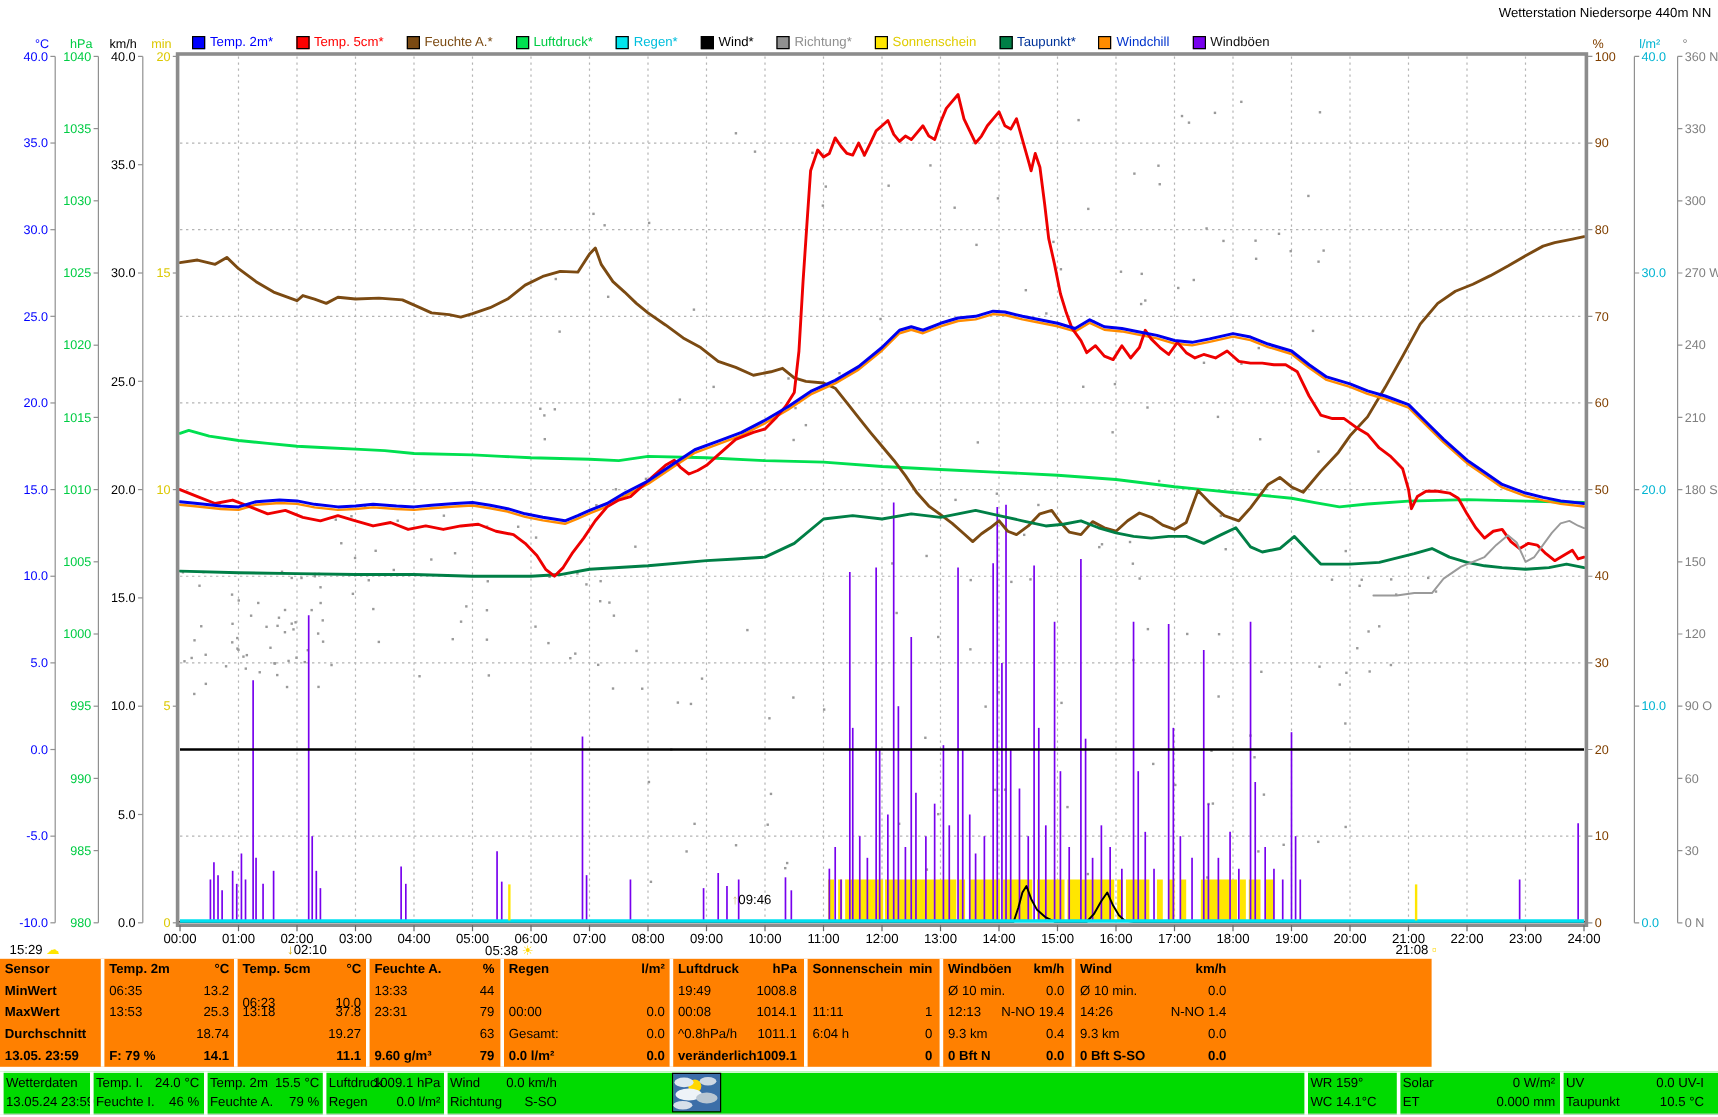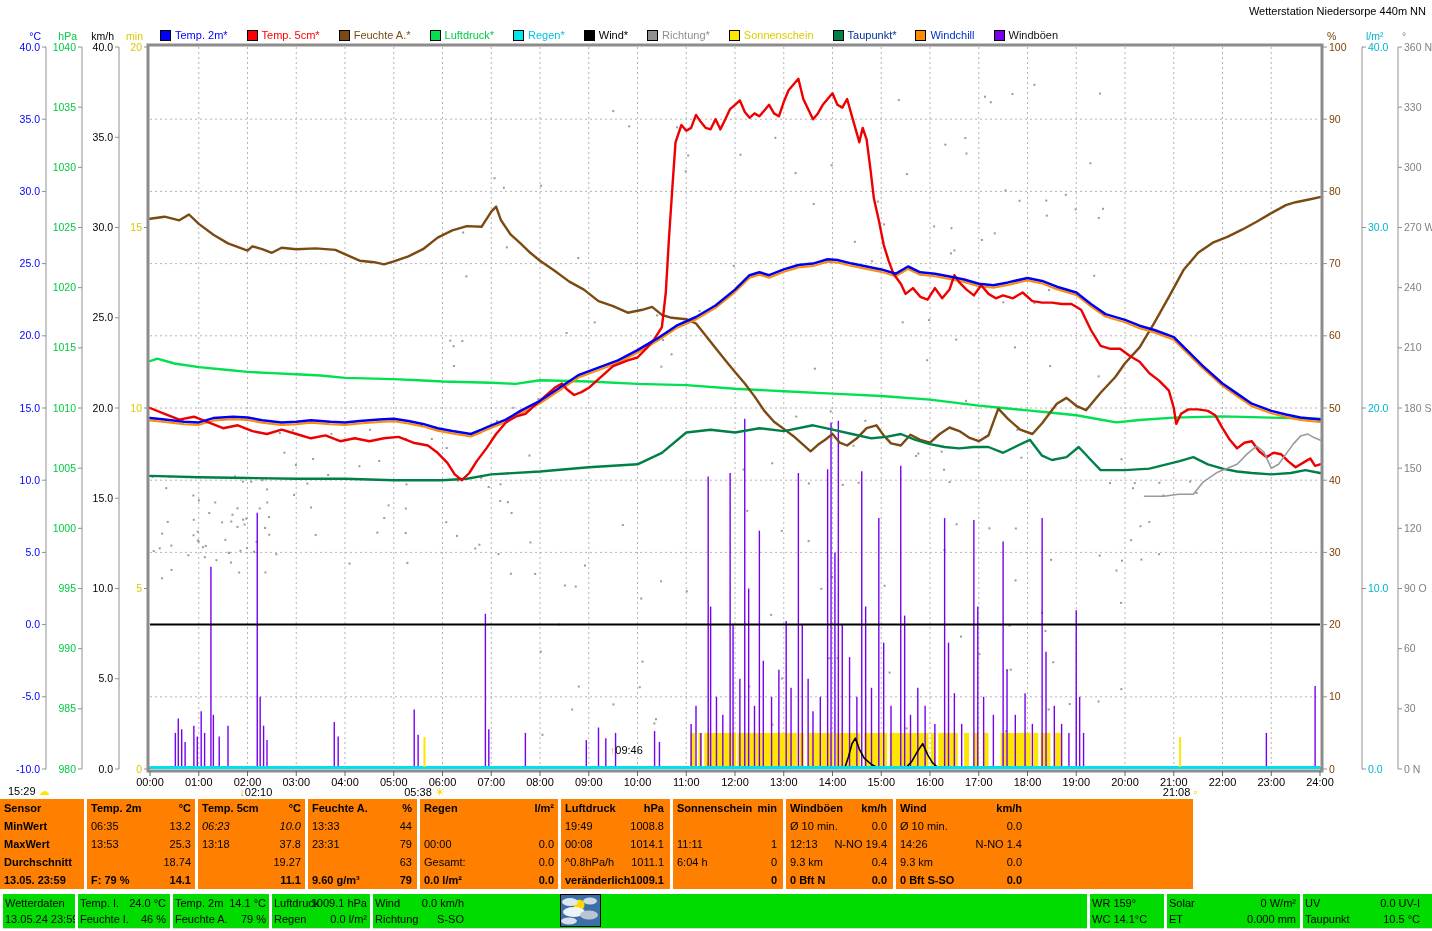--- a/index.html
+++ b/index.html
@@ -783,21 +783,21 @@
         <div class="srow" style="top: 72px;">
           <span class="lv bold">F: 79 %</span>
           <span class="rv bold">14.1</span>
         </div>
       </div>
       <div class="scol" style="left: 195px; width: 107px; border-left: 3px solid rgb(255, 255, 255);">
         <div class="srow" style="top: 0px;">
           <span class="lv bold">Temp. 5cm</span>
           <span class="rv bold">°C</span>
         </div>
-        <div class="srow" style="top: 18px; font-style: italic;">
+        <div class="srow" style="top: 28px;">
           <span class="lv">06:23</span>
           <span class="rv">10.0</span>
         </div>
         <div class="srow" style="top: 36px;">
           <span class="lv">13:18</span>
           <span class="rv">37.8</span>
         </div>
         <div class="srow" style="top: 54px;">
           <span class="lv"></span>
           <span class="rv">19.27</span>
@@ -962,21 +962,21 @@
         </div>
         <div class="sbline" style="top: 16px;">
           <span style="position: absolute; left: 0px;">Feuchte I.</span>
           <span style="position: absolute; right: 0px;">46 %</span>
         </div>
       </div>
       <div class="sbsep" style="left: 170px;"></div>
       <div class="sbcell" style="left: 173px; width: 95px;">
         <div class="sbline" style="top: 0px;">
           <span style="position: absolute; left: 0px;">Temp. 2m</span>
-          <span style="position: absolute; right: 0px;">14.1 °C</span>
+          <span style="position: absolute; right: 0px;">15.5 °C</span>
         </div>
         <div class="sbline" style="top: 16px;">
           <span style="position: absolute; left: 0px;">Feuchte A.</span>
           <span style="position: absolute; right: 0px;">79 %</span>
         </div>
       </div>
       <div class="sbsep" style="left: 269px;"></div>
       <div class="sbcell" style="left: 272px; width: 97px;">
         <div class="sbline" style="top: 0px;">
           <span style="position: absolute; left: 0px;">Luftdruck</span>

